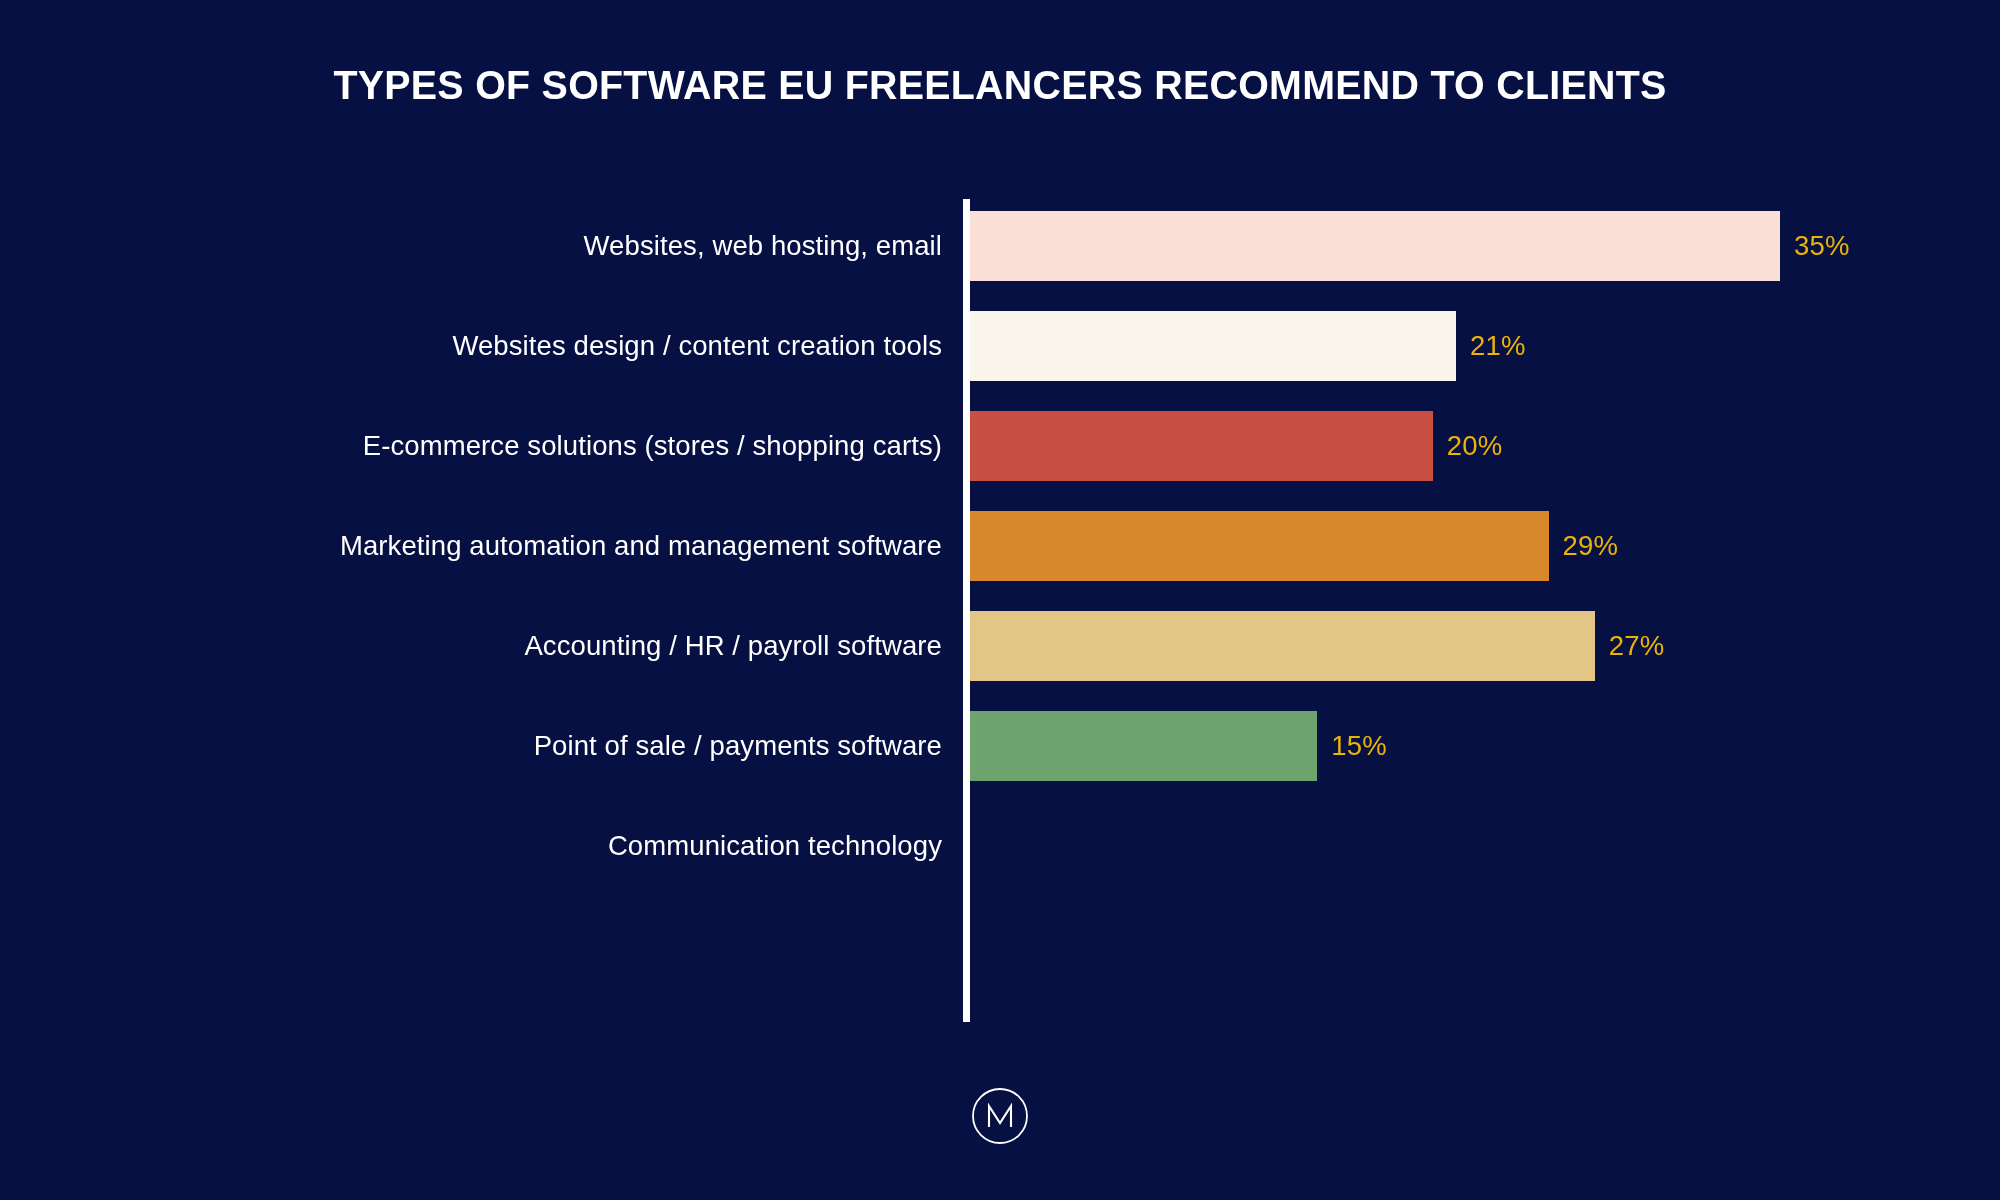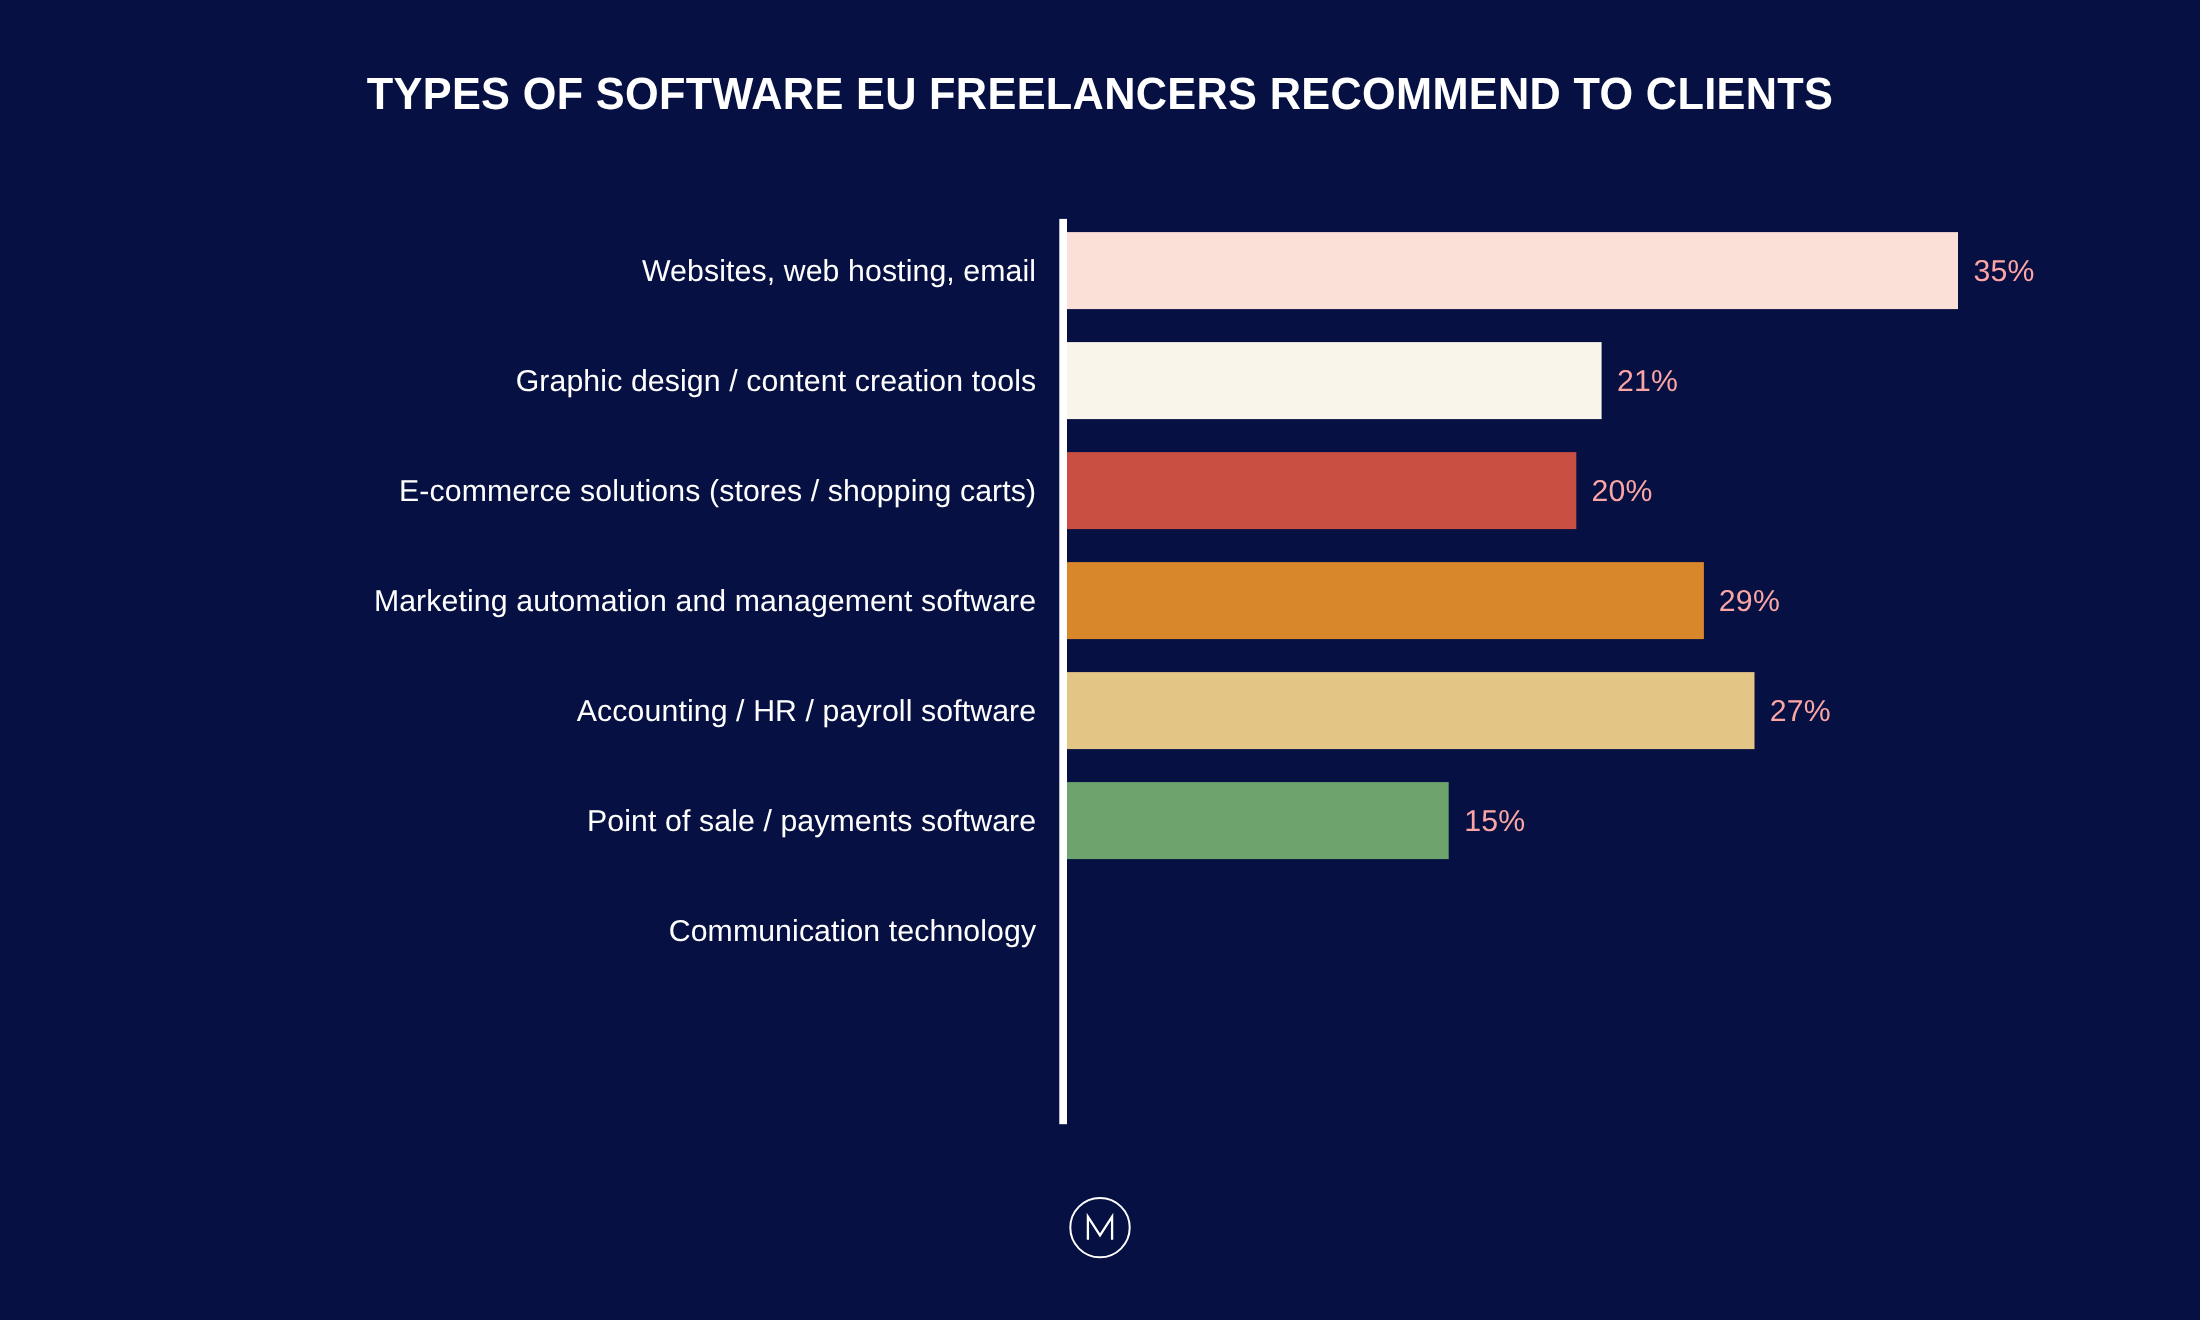--- a/index.html
+++ b/index.html
@@ -92,21 +92,21 @@
     display: flex;
     align-items: center;
   }
 
   .bar-fill {
     height: 70px;
     display: block;
   }
 
   .bar-value {
-    color: #fca5a5;
+    color: #eab308;
     font-size: 27.5px;
     font-family: "Liberation Sans", sans-serif;
     font-weight: 400;
     margin-left: 14px;
     white-space: nowrap;
     letter-spacing: 0.2px;
   }
 
   
   .logo-wrap {
@@ -133,21 +133,21 @@
 
       <div class="bar-row">
         <div class="row-label">Websites, web hosting, email</div>
         <div class="bar-track">
           <span class="bar-fill" style="width: 810px; background: rgb(251, 224, 216);"></span>
           <span class="bar-value">35%</span>
         </div>
       </div>
 
       <div class="bar-row">
-        <div class="row-label">Graphic design / content creation tools</div>
+        <div class="row-label">Websites design / content creation tools</div>
         <div class="bar-track">
           <span class="bar-fill" style="width: 486px; background: rgb(250, 245, 234);"></span>
           <span class="bar-value">21%</span>
         </div>
       </div>
 
       <div class="bar-row">
         <div class="row-label">E-commerce solutions (stores / shopping carts)</div>
         <div class="bar-track">
           <span class="bar-fill" style="width: 462.857px; background: rgb(202, 79, 67);"></span>

